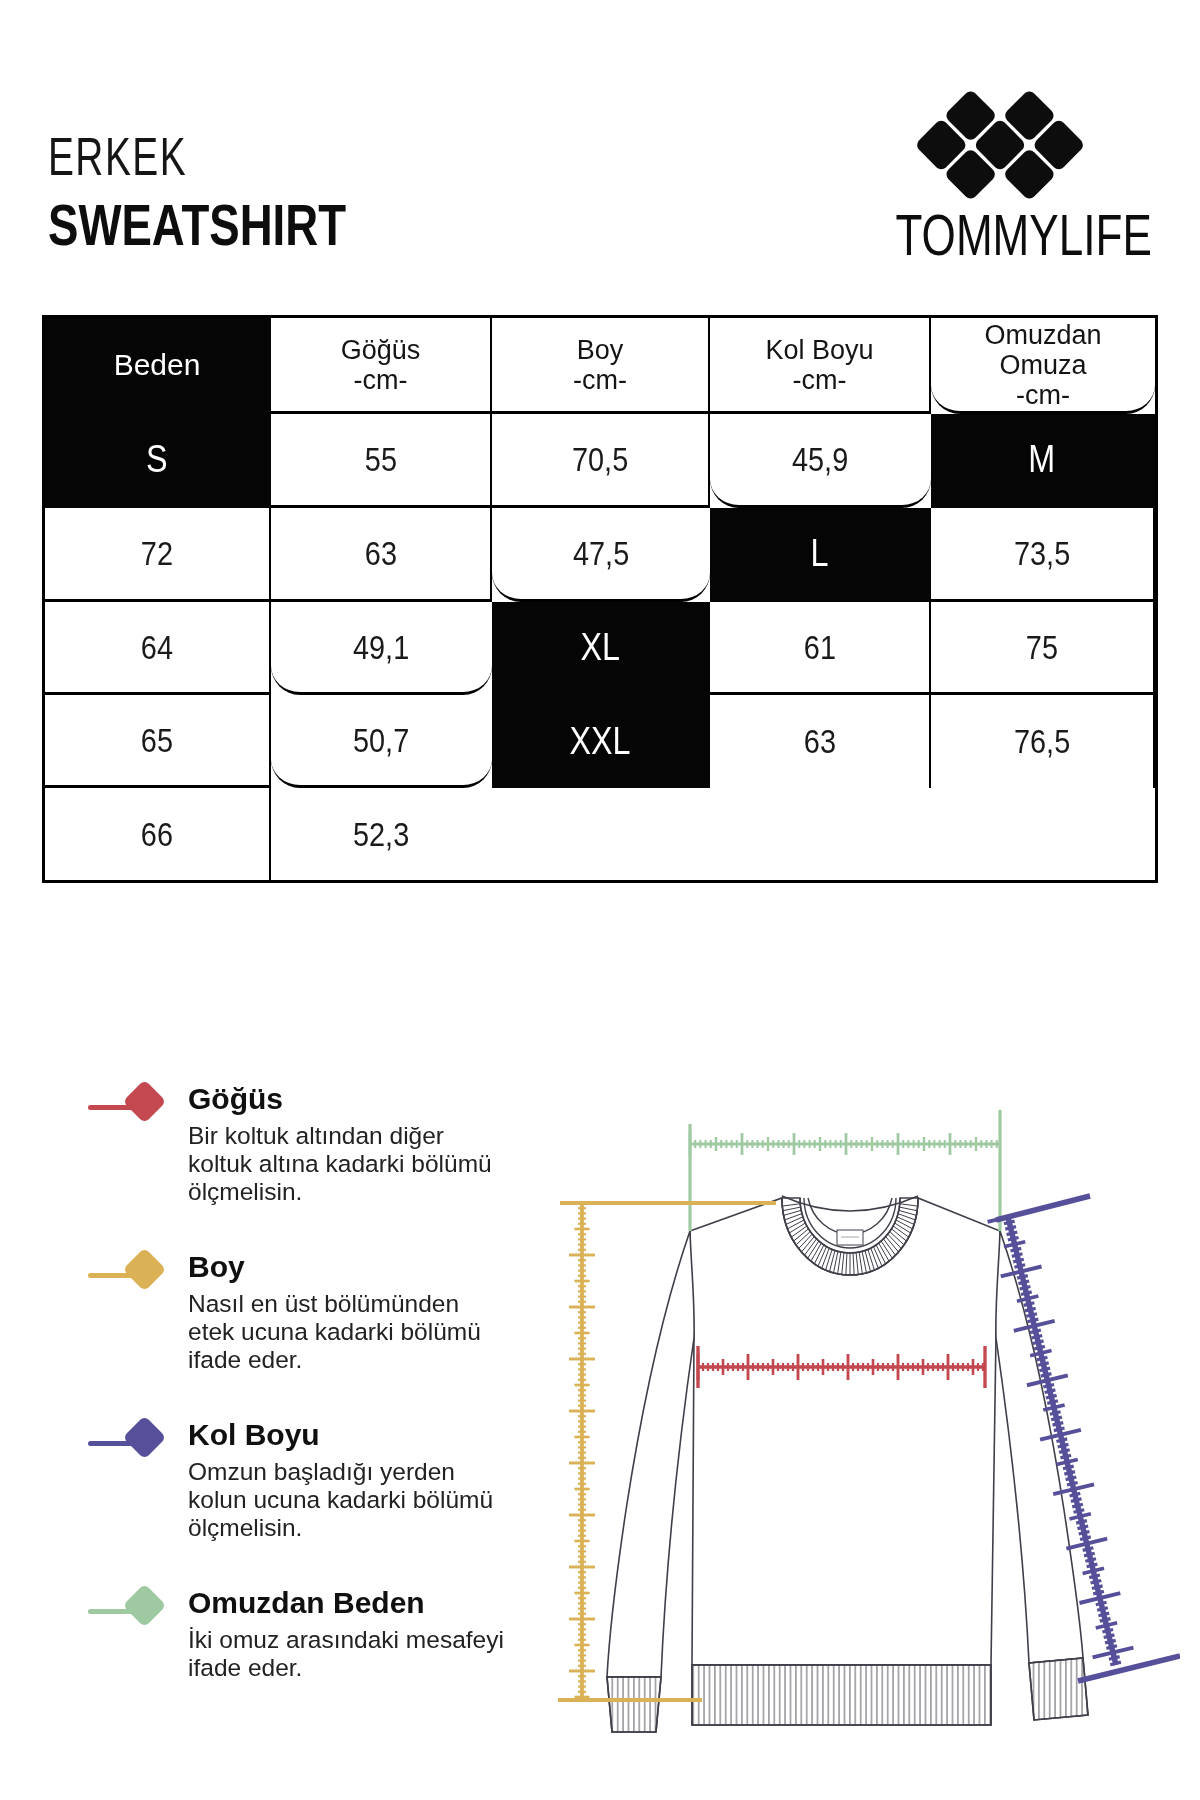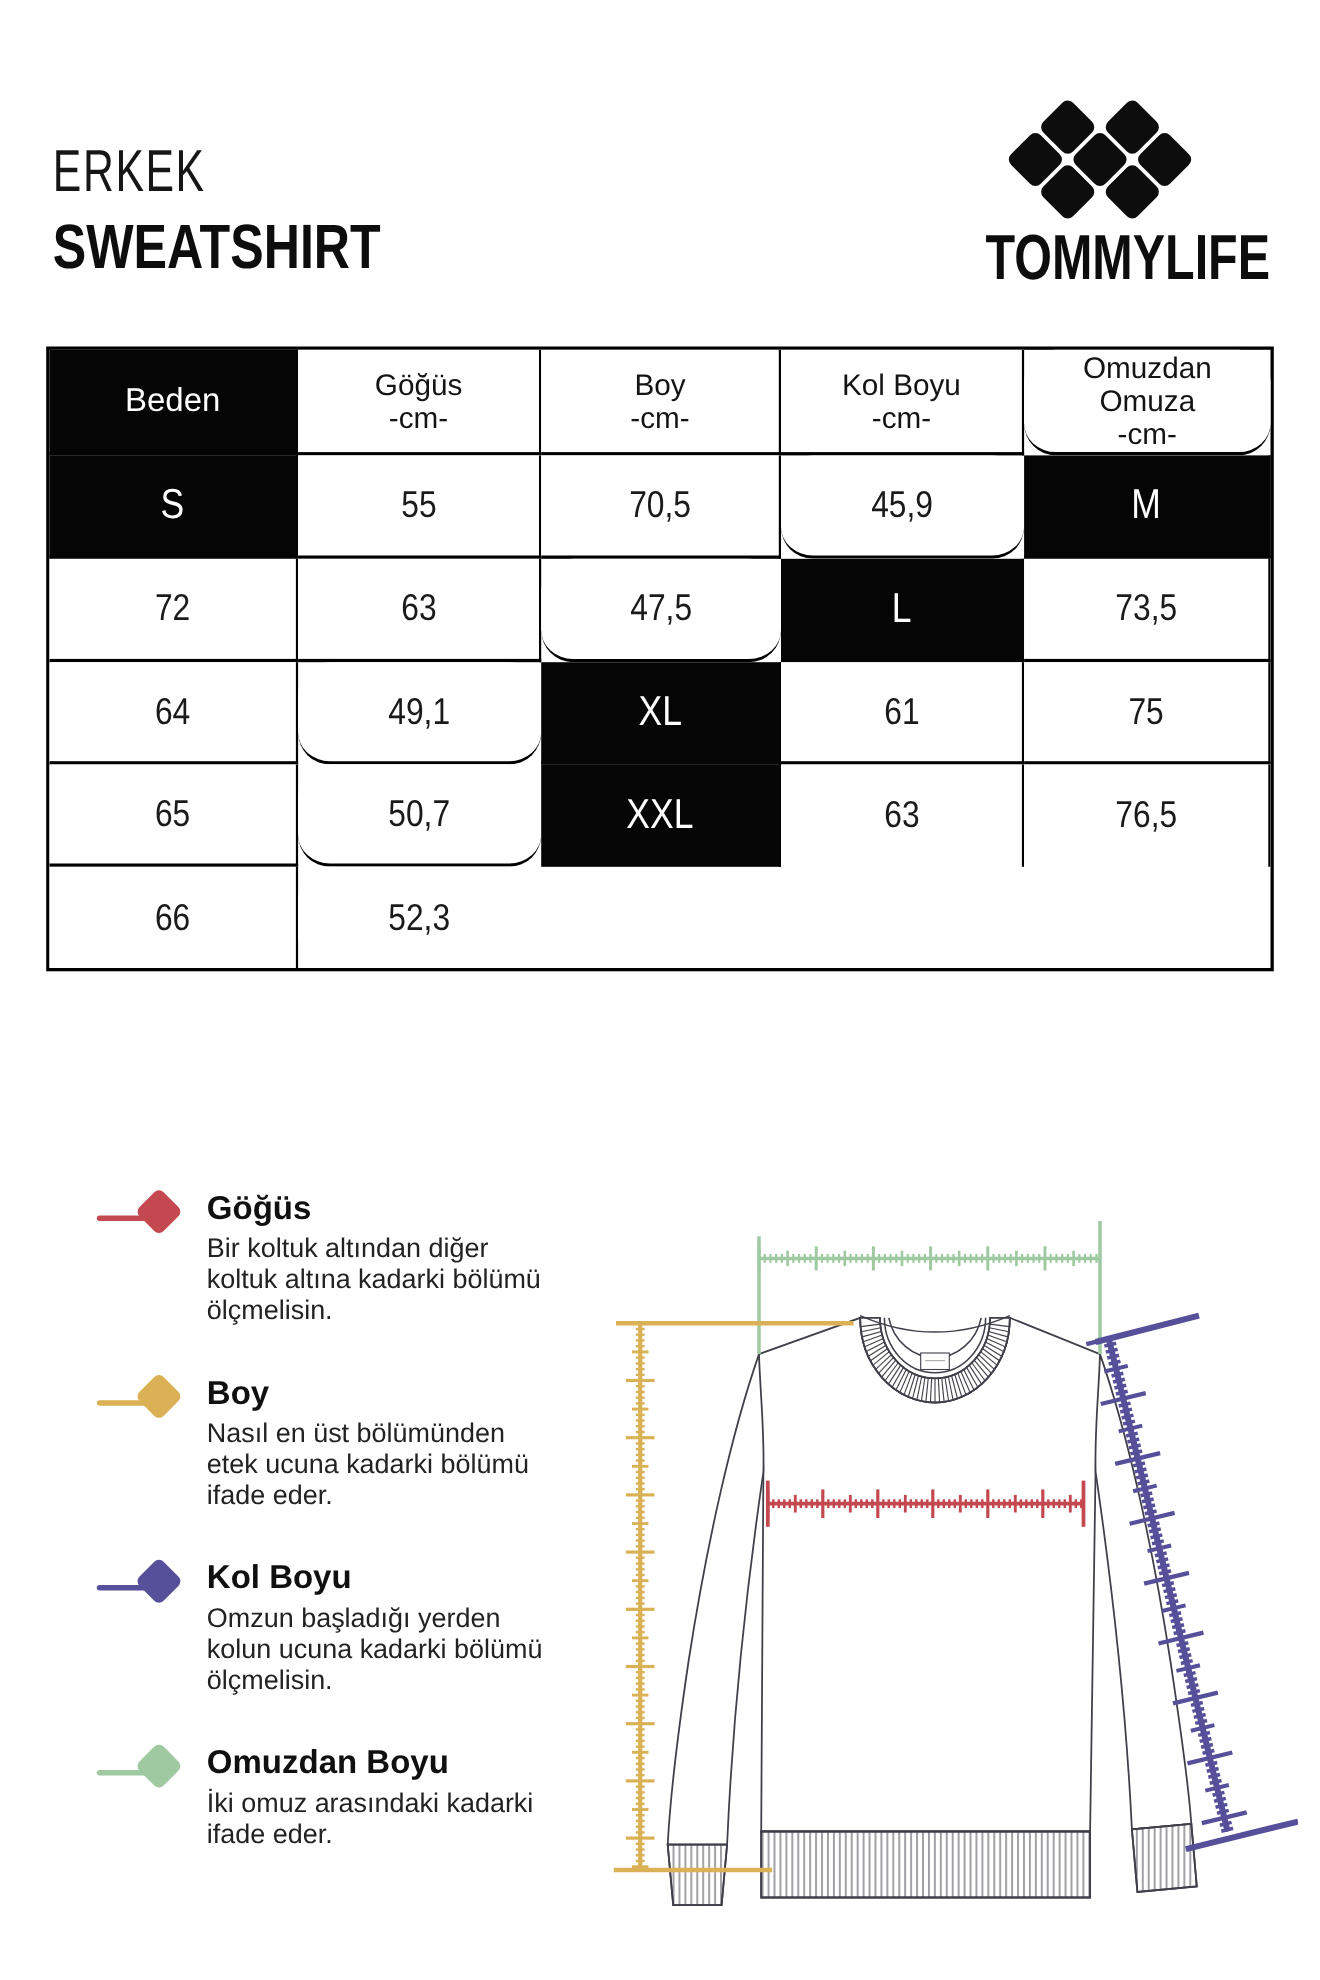--- a/index.html
+++ b/index.html
@@ -13,21 +13,21 @@
   
   .category{position:absolute;left:48px;top:126px;font-size:54px;font-weight:300;
             letter-spacing:2px;color:#161616;line-height:60px;}
   .category .cond-l{transform:scaleX(0.72);}
   .product{position:absolute;left:48px;top:194px;font-size:57px;font-weight:700;
            letter-spacing:0;color:#0d0d0d;line-height:62px;}
   .product .cond-l{transform:scaleX(0.80);}
 
   .logo{position:absolute;left:855px;top:86px;width:290px;text-align:center;}
   .logo svg{display:block;margin:0 auto;}
-  .brand-name{margin-top:2px;font-size:58px;font-weight:700;color:#0d0d0d;line-height:58px;}
+  .brand-name{margin-top:2px;font-size:58px;font-weight:400;color:#0d0d0d;line-height:58px;}
   .brand-name .cond-c{transform:scaleX(0.76);}
 
   
   .size-table{position:absolute;left:42px;top:315px;width:1116px;height:568px;
               border:3px solid #000;box-sizing:border-box;display:grid;
               grid-template-columns:226px 221px 218px 221px 224px;
               grid-template-rows:96px 94px 94px 93px 93px 92px;background:#fff;}
   .tcell{display:flex;flex-direction:column;align-items:center;justify-content:center;
          border-right:2px solid #000;border-bottom:3px solid #000;box-sizing:border-box;
          background:#fff;}
@@ -211,22 +211,22 @@
         <div class="legend-title">Kol Boyu</div>
         <div class="legend-desc">Omzun başladığı yerden kolun ucuna kadarki bölümü ölçmelisin.</div>
       </div>
     </div>
     <div class="legend-item">
       <div class="legend-icon">
         <div class="legend-line" style="background: rgb(159, 201, 161);"></div>
         <div class="legend-diamond" style="background: rgb(159, 201, 161);"></div>
       </div>
       <div class="legend-text">
-        <div class="legend-title">Omuzdan Boyu</div>
-        <div class="legend-desc">İki omuz arasındaki kadarki ifade eder.</div>
+        <div class="legend-title">Omuzdan Beden</div>
+        <div class="legend-desc">İki omuz arasındaki mesafeyi ifade eder.</div>
       </div>
     </div>
   </div>
 
   <svg id="diagram-svg" class="diagram" viewBox="0 0 700 680">
     <defs>
       <pattern id="rib" width="5.4" height="10" patternUnits="userSpaceOnUse">
         <path d="M2.7,0 V10" stroke="#3f3f4a" stroke-width="0.9"></path>
       </pattern>
     </defs>

